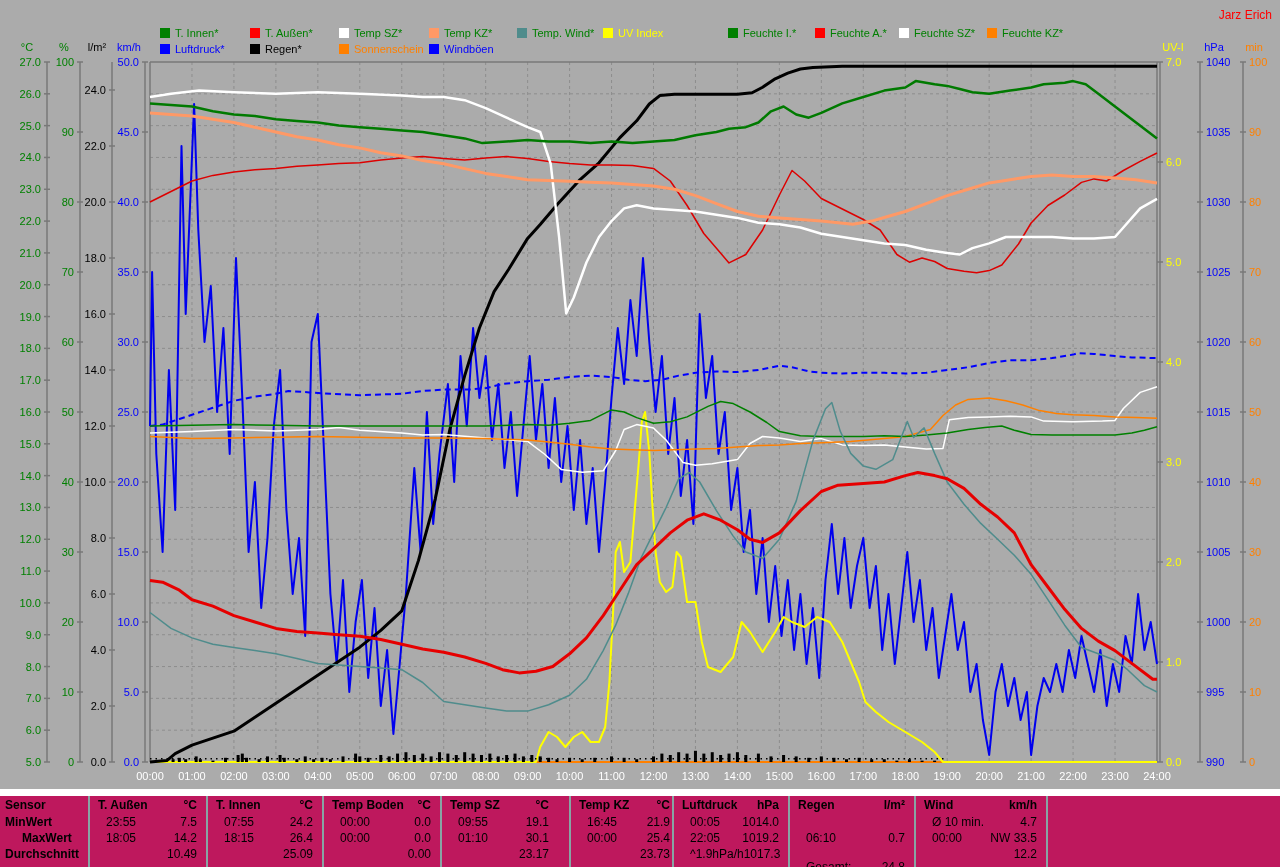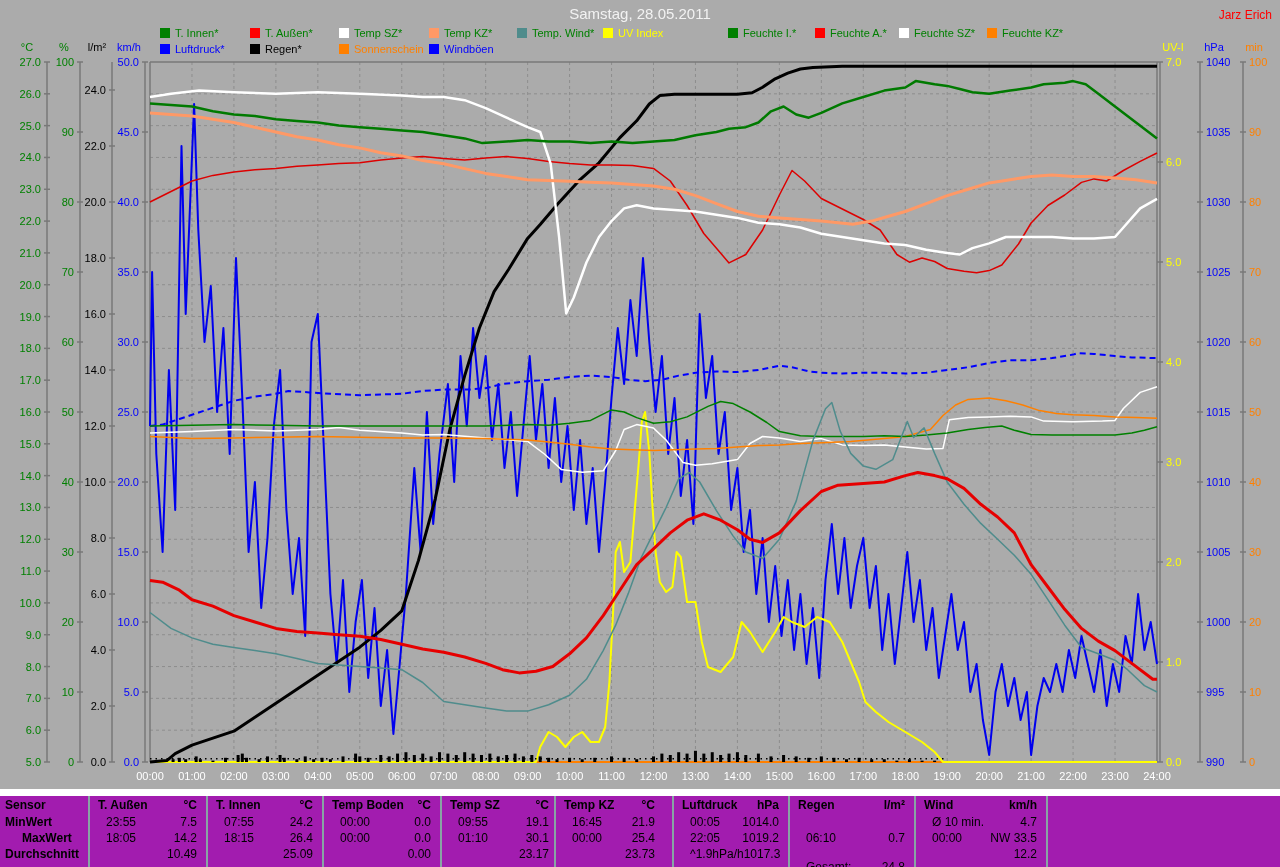--- a/index.html
+++ b/index.html
@@ -4,32 +4,31 @@
 <style>
   html,body{margin:0;padding:0;background:#9a9a9a;}
   .screen{position:relative;width:1280px;height:867px;background:#ABABAB;overflow:hidden;
           font-family:"Liberation Sans",sans-serif;-webkit-font-smoothing:none;}
   .title{position:absolute;top:5px;left:0;width:100%;text-align:center;color:#F2F2F2;font-size:15px;}
   .author{position:absolute;top:8px;right:8px;color:#FF0000;font-size:12px;}
   .legend-item{position:absolute;height:12px;display:flex;align-items:center;font-size:11px;white-space:nowrap;}
   .legend-item .sq{width:10px;height:10px;margin-right:5px;flex:0 0 auto;}
   svg.chart{position:absolute;left:0;top:0;}
   .white-strip{position:absolute;left:0;top:789px;width:1280px;height:7px;background:#FFFFFF;}
-  #stats{position:absolute;left:0;top:796px;width:1280px;height:71px;background:#a21caf;color:#000;font-size:12px;text-decoration:underline;}
+  #stats{position:absolute;left:0;top:796px;width:1280px;height:71px;background:#be185d;color:#000;font-size:12px;text-decoration:underline;}
   #stats .rlabel{position:absolute;left:5px;font-weight:bold;white-space:nowrap;}
   .tcol{position:absolute;top:0;height:100%;border-left:2px solid #88A4A4;box-sizing:border-box;}
   .tc-head{position:absolute;top:2px;left:8px;right:9px;display:flex;justify-content:space-between;font-weight:bold;white-space:nowrap;}
   .tc-row{position:absolute;left:16px;right:9px;display:flex;justify-content:space-between;white-space:nowrap;}
   .endline{position:absolute;top:0;height:100%;width:2px;background:#88A4A4;}
 </style>
 </head>
 <body>
 
 <div class="screen">
-  <div class="title">Samstag, 28.05.2011</div>
   <div class="author">Jarz Erich</div>
   <div id="legend">
       <div class="legend-item" style="left: 160px; top: 27px;">
         <span class="sq" style="background: rgb(0, 128, 0);"></span>
         <span style="color: rgb(0, 128, 0);">T. Innen*</span>
       </div>
       <div class="legend-item" style="left: 250px; top: 27px;">
         <span class="sq" style="background: rgb(255, 0, 0);"></span>
         <span style="color: rgb(0, 128, 0);">T. Außen*</span>
       </div>
@@ -511,21 +510,21 @@
         </div>
         <div class="tc-row" style="top: 35px;">
           <span>01:10</span>
           <span>30.1</span>
         </div>
         <div class="tc-row" style="top: 51px;">
           <span></span>
           <span>23.17</span>
         </div>
       </div>
-      <div class="tcol" style="left: 554px; width: 110px;">
+      <div class="tcol" style="left: 569px; width: 110px;">
         <div class="tc-head">
           <span>Temp KZ</span>
           <span>°C</span>
         </div>
         <div class="tc-row" style="top: 19px;">
           <span>16:45</span>
           <span>21.9</span>
         </div>
         <div class="tc-row" style="top: 35px;">
           <span>00:00</span>

